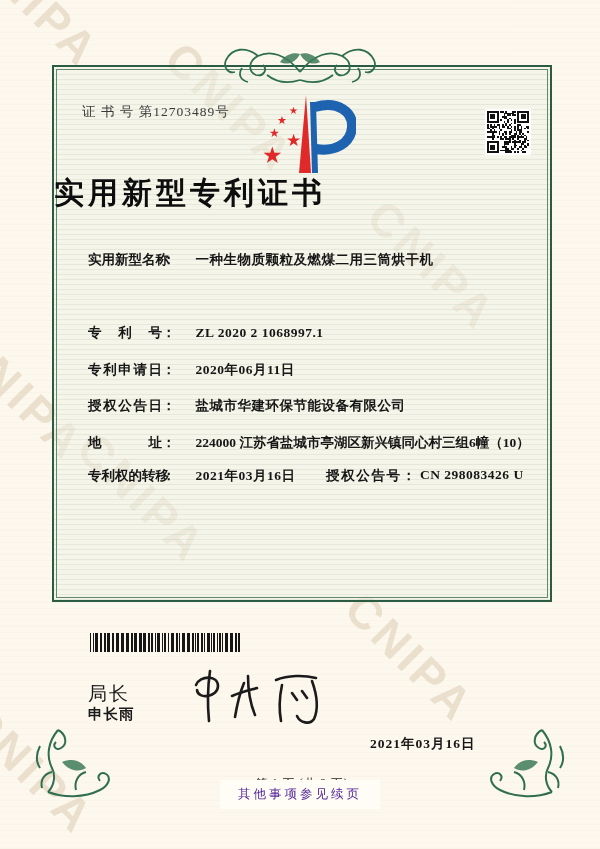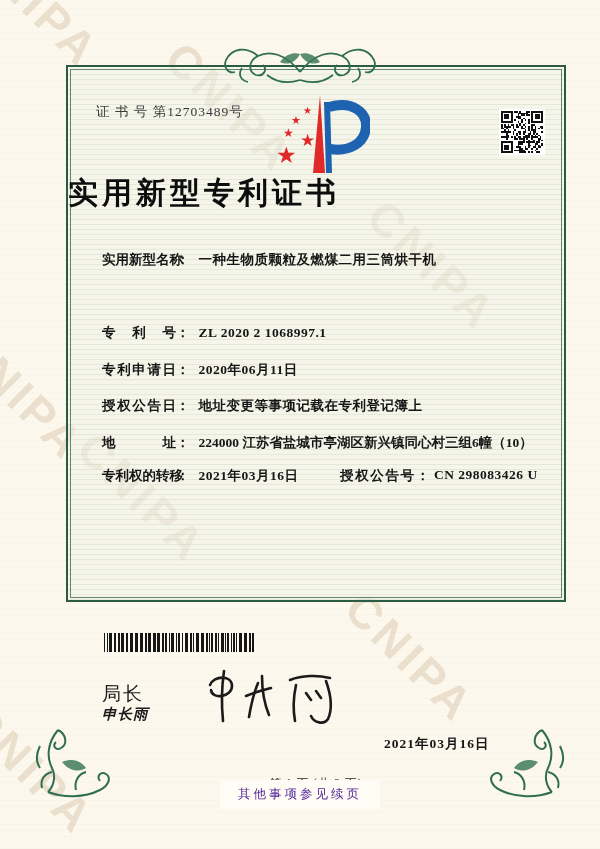--- a/index.html
+++ b/index.html
@@ -18,21 +18,21 @@
   .wm{
     position:absolute; z-index:0;
     font-family:"Liberation Sans","DejaVu Sans",sans-serif;
     font-weight:700; font-size:46px; letter-spacing:4px;
     color:rgba(212,195,167,0.45);
     transform:rotate(45deg); transform-origin:center;
     white-space:nowrap; user-select:none;
   }
   
   .cert-frame{
-    position:absolute; left:66px; top:65px; width:500px; height:537px;
+    position:absolute; left:52px; top:65px; width:500px; height:537px;
     border:2px solid #2b5c43; z-index:1;
     background:
       repeating-linear-gradient(0deg, rgba(125,160,135,0.14) 0 1px, transparent 1px 5px),
       rgba(241,243,230,0.55);
   }
   .cert-inner-line{
     position:absolute; inset:2px; border:1px solid #63876d; pointer-events:none;
   }
   
   .cert-no{
@@ -44,21 +44,21 @@
   .qr svg{ width:100%; height:100%; display:block; }
   .title{
     position:absolute; left:0; top:106px; width:100%;
     font-size:30px; font-weight:700; color:#0d0d0d;
     letter-spacing:4px; white-space:nowrap;
   }
   
   .frow{ position:absolute; left:34px; width:446px; height:22px; font-size:13.5px; font-weight:700; color:#161616; white-space:nowrap; }
   .flabel{ display:inline-block; width:74px; text-align:justify; text-align-last:justify; vertical-align:bottom; }
   .fcolon{ display:inline-block; margin-right:9px; }
-  .fvalue{ letter-spacing:0.5px; }
+  .fvalue{ letter-spacing:0.5px;margin-left:11px; }
   .flabel2{ position:absolute; left:238px; width:74px; text-align:justify; text-align-last:justify; display:inline-block; }
   .fcolon2{ position:absolute; left:314px; }
   .fvalue2{ position:absolute; left:332px; letter-spacing:0.5px; }
   
   .body-text{
     position:absolute; left:34px; top:430px; width:444px;
     font-size:12.5px; line-height:17.5px; color:#1d1d1d; letter-spacing:0.4px;
     text-align:justify;
   }
   .body-text p{ text-indent:2em; }
@@ -67,21 +67,21 @@
   .barcode svg{ width:100%; height:100%; display:block; }
   
   .director-title{
     position:absolute; left:34px; top:614px;
     font-family:"Liberation Sans","DejaVu Sans",sans-serif;
     font-size:19px; font-weight:400; color:#1a1a1a; letter-spacing:2px;
   }
   .director-name{
     position:absolute; left:34px; top:638px;
     font-family:"Liberation Sans","DejaVu Sans",sans-serif;
-    font-size:14.5px; font-weight:700; color:#1a1a1a; letter-spacing:1px;font-style:italic;
+    font-size:14.5px; font-weight:700; color:#1a1a1a; letter-spacing:1px;
   }
   .signature{ position:absolute; left:128px; top:596px; width:150px; height:68px; }
   .issue-date{
     position:absolute; left:316px; top:668px; width:160px;
     font-size:13.5px; font-weight:700; color:#161616; letter-spacing:1px; white-space:nowrap;
   }
   .page-info{
     position:absolute; left:0; top:709px; width:100%; text-align:center;
     font-size:11.5px; color:#222; letter-spacing:1px;
   }
@@ -342,21 +342,21 @@
     <div class="frow" style="top:184px;">
       <span class="flabel">实用新型名称</span><span class="fcolon">：</span><span class="fvalue">一种生物质颗粒及燃煤二用三筒烘干机</span>
     </div>
     <div class="frow" style="top:257px;">
       <span class="flabel">专利号</span><span class="fcolon">：</span><span class="fvalue">ZL 2020 2 1068997.1</span>
     </div>
     <div class="frow" style="top:294px;">
       <span class="flabel">专利申请日</span><span class="fcolon">：</span><span class="fvalue">2020年06月11日</span>
     </div>
     <div class="frow" style="top:330px;">
-      <span class="flabel">授权公告日</span><span class="fcolon">：</span><span class="fvalue">地址变更等事项记载在专利登记簿上</span>
+      <span class="flabel">授权公告日</span><span class="fcolon">：</span><span class="fvalue">盐城市华建环保节能设备有限公司</span>
     </div>
     <div class="frow" style="top:367px;">
       <span class="flabel">地址</span><span class="fcolon">：</span><span class="fvalue" style="letter-spacing:0;">224000 江苏省盐城市亭湖区新兴镇同心村三组6幢（10）</span>
     </div>
     <div class="frow" style="top:400px;">
       <span class="flabel">专利权的转移</span><span class="fcolon">：</span><span class="fvalue">2021年03月16日</span>
       <span class="flabel2">授权公告号</span><span class="fcolon2">：</span><span class="fvalue2">CN 298083426 U</span>
     </div>
 
 

